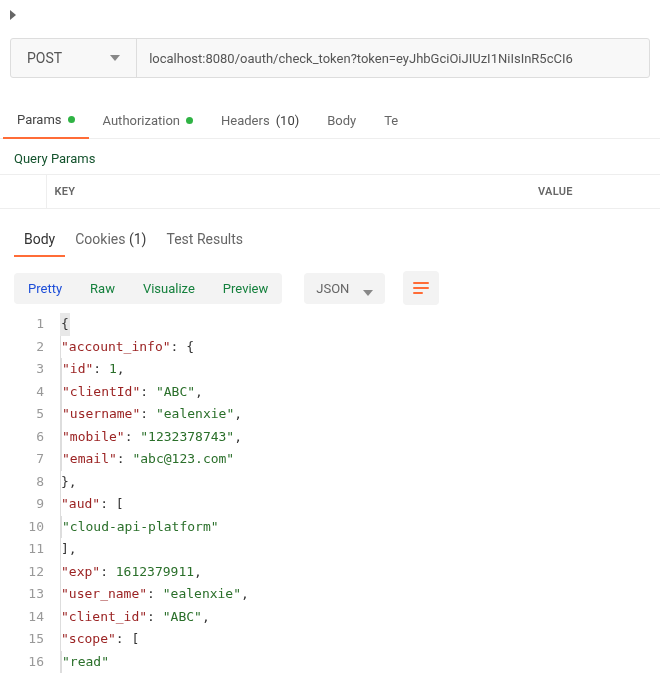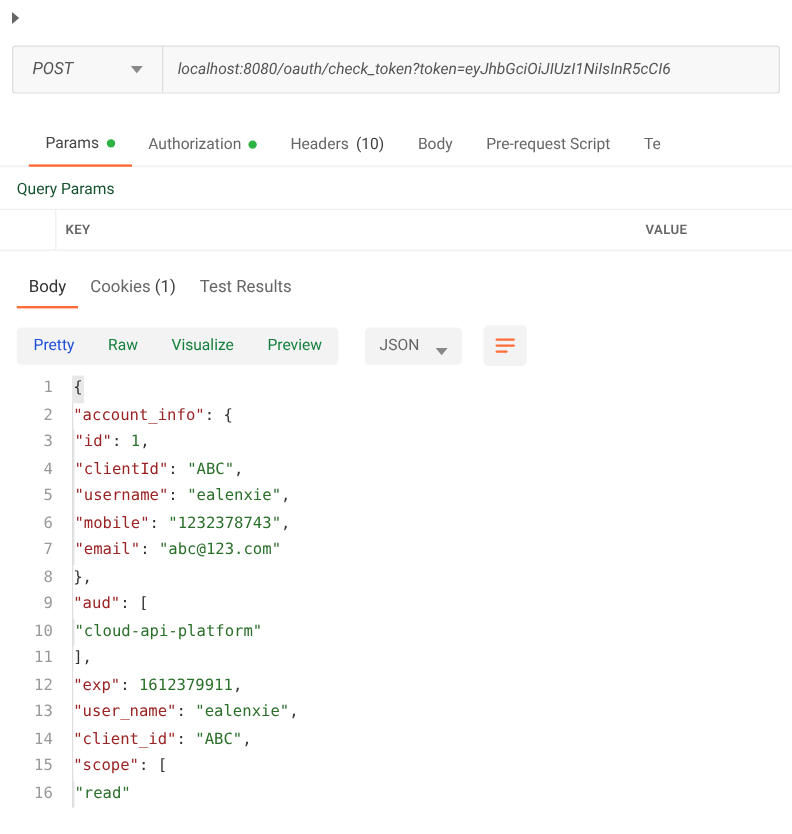--- a/index.html
+++ b/index.html
@@ -27,21 +27,20 @@
     margin-right: 8px;
   }
   .url-bar {
     display: flex;
     align-items: stretch;
     margin: 8px 10px 0 10px;
     border: 1px solid #ddd;
     border-radius: 3px;
     background: #f8f8f8;
     height: 40px;
-    font-style: italic;
   }
   .method {
     display: flex;
     align-items: center;
     padding: 0 16px;
     border-right: 1px solid #ddd;
     gap: 48px;
     color: #555;
     font-size: 14px;
   }
@@ -58,21 +57,21 @@
     padding: 0 12px;
     color: #555;
     font-size: 13px;
     overflow: hidden;
     white-space: nowrap;
   }
   .req-tabs {
     display: flex;
     gap: 0;
     margin-top: 24px;
-    padding: 0 24px;
+    padding: 0 3px;
     border-bottom: 1px solid #eee;
     font-size: 13px;
     color: #666;
   }
   .req-tab {
     padding: 10px 14px;
     cursor: pointer;
     display: flex;
     align-items: center;
     gap: 6px;
@@ -231,23 +230,20 @@
   <div class="req-tab">
     <span>Authorization</span>
     <span class="dot"></span>
   </div>
   <div class="req-tab">
     <span>Headers</span>
     <span class="count">(10)</span>
   </div>
   <div class="req-tab">
     <span>Body</span>
-  </div>
-  <div class="req-tab">
-    <span>Pre-request Script</span>
   </div>
   <div class="req-tab">
     <span>Te</span>
   </div>
 </div>
 
 <div class="qp-label">Query Params</div>
 <table class="kv">
   <tbody>
       <tr>

